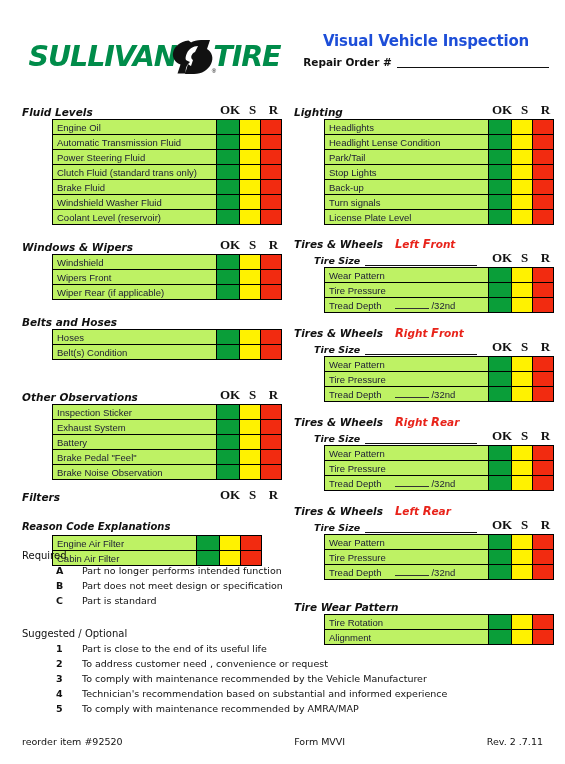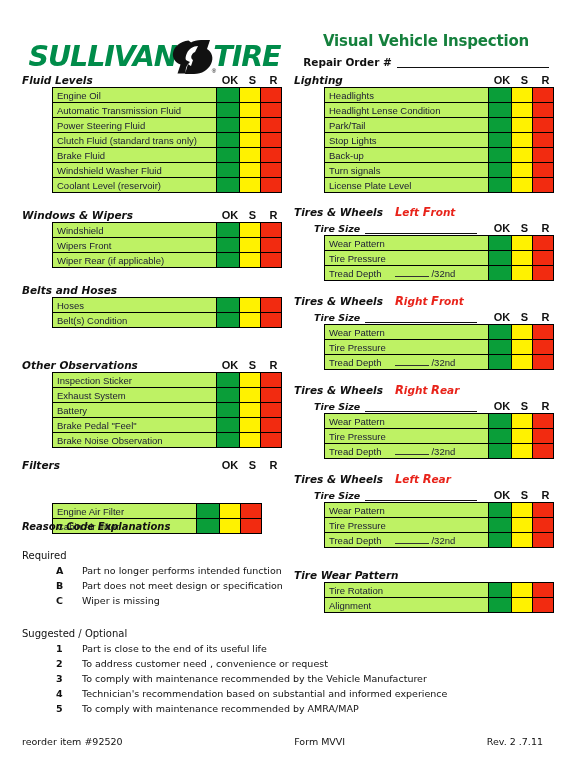--- a/index.html
+++ b/index.html
@@ -38,54 +38,54 @@
   }
   .logo-swoosh { position: relative; width: 46px; height: 36px; margin: 0 -3px 0 -4px; }
   .logo-reg {
     position:absolute; right:1px; bottom:1px;
     font-size:6px; color:#000; font-family:"Liberation Sans", sans-serif;
   }
 
   #title-block { position:absolute; left:292px; top:20px; width:268px; text-align:center; }
   #form-title {
     font-family:"DejaVu Sans", sans-serif;
-    font-weight:700; font-size:15px; letter-spacing:-0.2px; color:#15803d;
+    font-weight:700; font-size:15px; letter-spacing:-0.2px; color:#1d4ed8;
   }
   #repair-order-row {
     margin-top:6px; display:flex; justify-content:center; align-items:flex-end;
     font-family:"DejaVu Sans", sans-serif; font-weight:700; font-size:10.5px;
   }
   #repair-order-rule {
     display:inline-block; width:152px; border-bottom:1.6px solid #111;
     margin-left:5px; height:10px;
   }
 
   
   .col { position:absolute; top:66px; width:272px; }
   #left-col  { left:22px; }
   #right-col { left:294px; }
 
   
   .section { position:absolute; }
 
   .sec-head {
     display:flex; align-items:flex-end; justify-content:space-between;
-    height:14px; margin-bottom:1px;
+    height:14px; margin-bottom:1px;margin-top:32px;
   }
   .sec-title {
     font-family:"DejaVu Sans", sans-serif;
     font-weight:700; font-style:italic; font-size:10.5px;
     color:#111; white-space:nowrap;
   }
   .sec-title .pos { color:#E8231A; margin-left:12px; }
   .pos .cap { font-size:11.5px; }
 
   .colhdr {
-    display:flex; font-family:Liberation Sans, sans-serif;
-    font-weight:700; font-size:11px; color:#111;
+    display:flex; font-family:Liberation Serif, serif;
+    font-weight:700; font-size:13px; color:#111;
   }
   .colhdr span { width:21px; text-align:center; }
   .colhdr span.ok { width:24px; }
 
   
   table.grid {
     border-collapse: collapse;
     table-layout: fixed;
     border: 1.7px solid #000;
     background:#bef264;
@@ -601,21 +601,21 @@
         <div class="code-row">
           <span class="code-key">A</span>
           <span class="code-txt">Part no longer performs intended function</span>
         </div>
         <div class="code-row">
           <span class="code-key">B</span>
           <span class="code-txt">Part does not meet design or specification</span>
         </div>
         <div class="code-row">
           <span class="code-key">C</span>
-          <span class="code-txt">Wiper is missing</span>
+          <span class="code-txt">Part is standard</span>
         </div>
       </div>
   </div>
 
   <div id="suggested-block">
     <div class="grp-label">Suggested / Optional</div>
     <div id="suggested-list">
         <div class="code-row">
           <span class="code-key">1</span>
           <span class="code-txt">Part is close to the end of its useful life</span>

